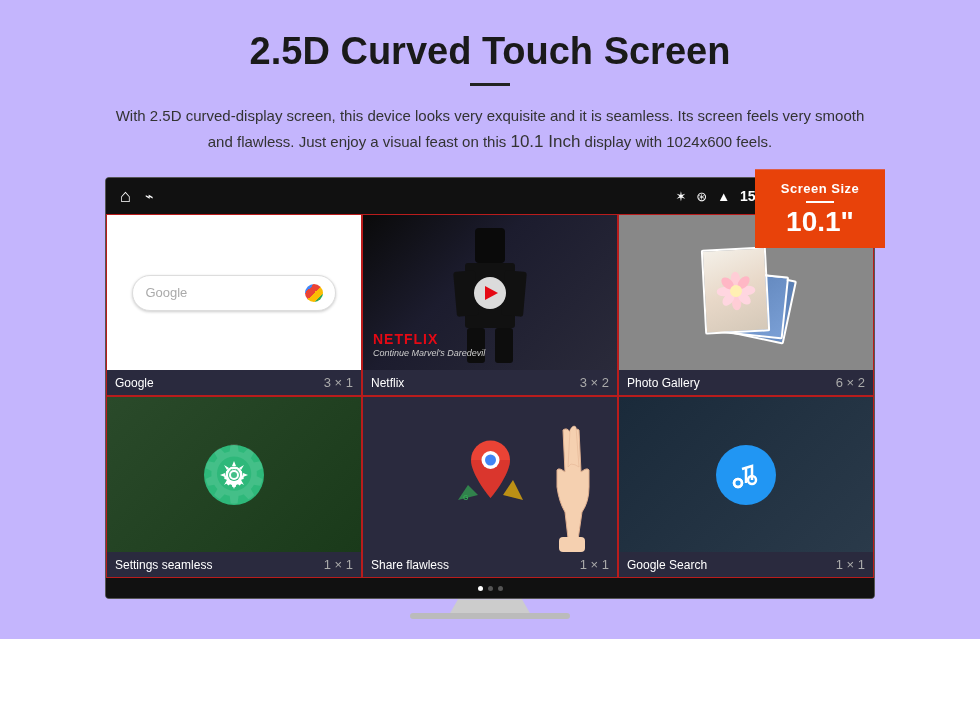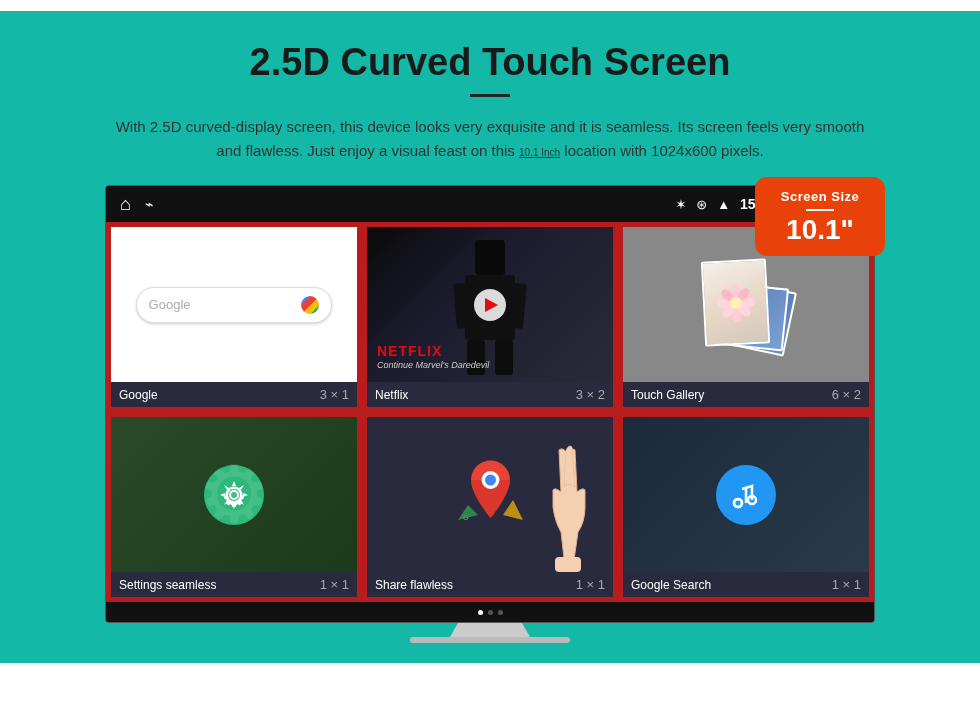--- a/index.html
+++ b/index.html
@@ -7,22 +7,21 @@
       font-family: Arial, sans-serif;
       background: #fff;
       width: 980px;
       min-height: 722px;
       overflow: hidden;
     }
 
     .page-wrapper {
       width: 980px;
       padding: 30px 60px 20px;
-      background: #14b8a6;
-      margin-top: 11px;
+      background: #c4b5fd;
     }
 
     .main-title {
       text-align: center;
       font-size: 38px;
       font-weight: 900;
       color: #1a1a1a;
       margin-bottom: 10px;
     }
 
@@ -36,43 +35,41 @@
     .description {
       text-align: center;
       font-size: 15px;
       color: #333;
       line-height: 1.6;
       max-width: 760px;
       margin: 0 auto 22px;
     }
 
     .description .highlight {
-      font-size: 10px;
-      text-decoration: underline;
+      font-size: 17px;
     }
 
     
     .screen-wrapper {
       position: relative;
       width: 770px;
       margin: 0 auto;
     }
 
     .screen-badge {
       position: absolute;
       top: -8px;
       right: -10px;
       background: #e8420a;
       color: #fff;
       padding: 12px 18px;
       z-index: 10;
       clip-path: polygon(0 0, 100% 0, 100% 100%, 0 100%);
       text-align: center;
       width: 130px;
-      border-radius: 12px;
     }
 
     .badge-title {
       font-size: 13px;
       font-weight: 700;
       letter-spacing: 0.5px;
     }
 
     .badge-divider {
       width: 28px;
@@ -135,21 +132,21 @@
       grid-template-columns: repeat(3, 1fr);
       grid-template-rows: auto auto;
       gap: 0;
       background: #2a2a3e;
     }
 
     
     .app-cell {
       position: relative;
       overflow: hidden;
-      border: 5px solid #b91c1c;
+      border: 1px solid #b91c1c;
     }
 
     .app-thumbnail {
       width: 100%;
       height: 155px;
       display: flex;
       align-items: center;
       justify-content: center;
       position: relative;
       overflow: hidden;
@@ -438,21 +435,21 @@
 
 <div class="page-wrapper">
 
   <h1 class="main-title">2.5D Curved Touch Screen</h1>
 
   <div class="title-divider"></div>
 
   <p class="description">
     <span>With 2.5D curved-display screen, this device looks very exquisite and it is seamless. Its screen feels very smooth and flawless. Just enjoy a visual feast on this</span>
     <span class="highlight">10.1 Inch</span>
-    <span>location with 1024x600 pixels.</span>
+    <span>display with 1024x600 feels.</span>
   </p>
 
   <div class="screen-wrapper">
 
     <div class="screen-badge">
       <div class="badge-title">Screen Size</div>
       <div class="badge-divider"></div>
       <div class="badge-size">10.1"</div>
     </div>
 
@@ -537,21 +534,21 @@
                   <ellipse cx="18" cy="18" rx="7" ry="11" fill="#ffb7c5" transform="rotate(-45 18 18)"></ellipse>
                   <ellipse cx="42" cy="18" rx="7" ry="11" fill="#ffb7c5" transform="rotate(45 42 18)"></ellipse>
                   <ellipse cx="18" cy="42" rx="7" ry="11" fill="#ffd6e0" transform="rotate(45 18 42)"></ellipse>
                   <ellipse cx="42" cy="42" rx="7" ry="11" fill="#ffd6e0" transform="rotate(-45 42 42)"></ellipse>
                   <circle cx="30" cy="30" r="9" fill="#fff0b3"></circle>
                 </svg>
               </div>
             </div>
           </div>
           <div class="app-label-row">
-            <span class="app-name">Touch Gallery</span>
+            <span class="app-name">Photo Gallery</span>
             <span class="app-grid-size">6 × 2</span>
           </div>
         </div>
 
         <div class="app-cell settings-cell">
           <div class="app-thumbnail">
             <div class="settings-icon-circle">
               <svg class="gear-icon-svg" viewBox="0 0 36 36" xmlns="http://www.w3.org/2000/svg">
                 <path d="M18 11.5A6.5 6.5 0 1 1 11.5 18 6.508 6.508 0 0 1 18 11.5m0-2A8.5 8.5 0 1 0 26.5 18 8.5 8.5 0 0 0 18 9.5z" fill="#fff"></path>
                 <path d="M14.7 3.5h6.6l1 4.2 3.6 1.5 3.5-2.5 4.7 4.7-2.5 3.5 1.5 3.6 4.2 1v6.6l-4.2 1-1.5 3.6 2.5 3.5-4.7 4.7-3.5-2.5-3.6 1.5-1 4.2h-6.6l-1-4.2-3.6-1.5-3.5 2.5-4.7-4.7 2.5-3.5-1.5-3.6-4.2-1v-6.6l4.2-1 1.5-3.6-2.5-3.5 4.7-4.7 3.5 2.5 3.6-1.5z" fill="#fff" transform="scale(0.5) translate(18,18)"></path>

